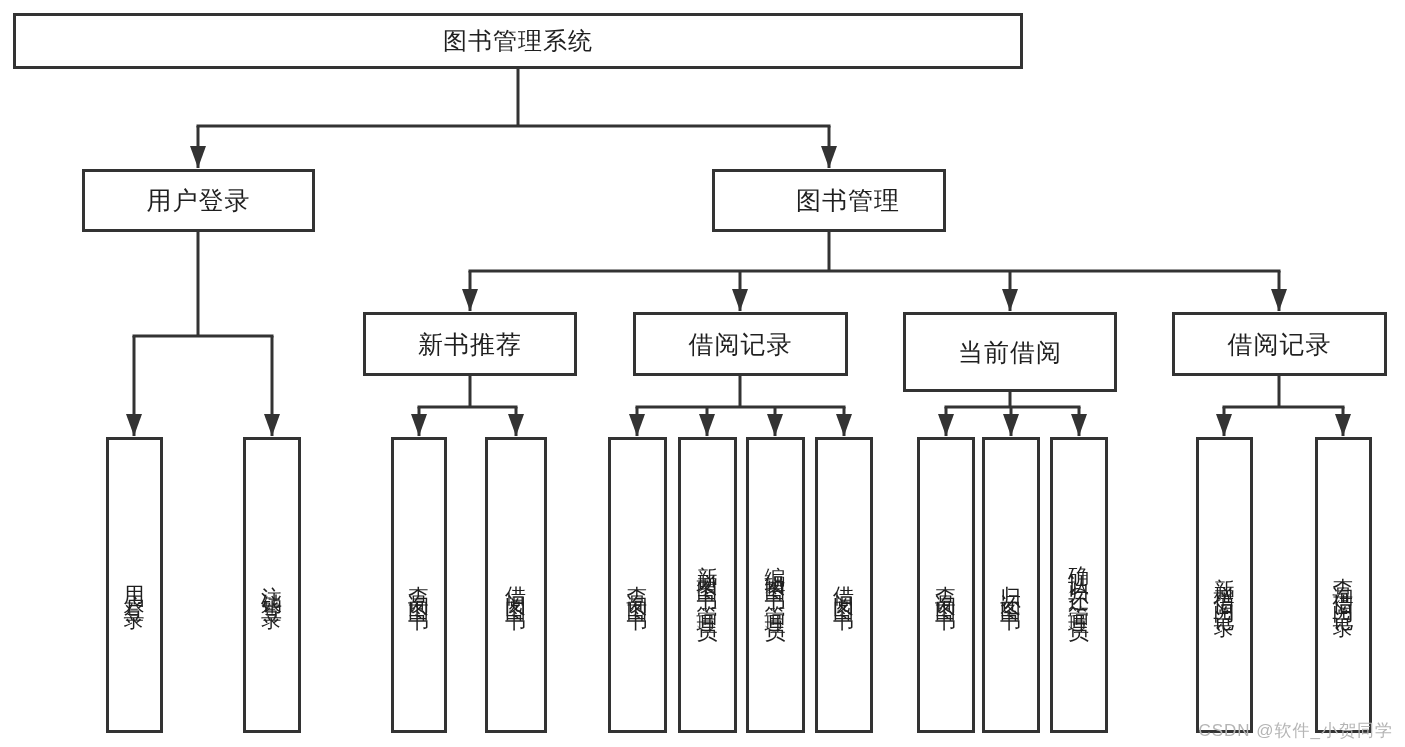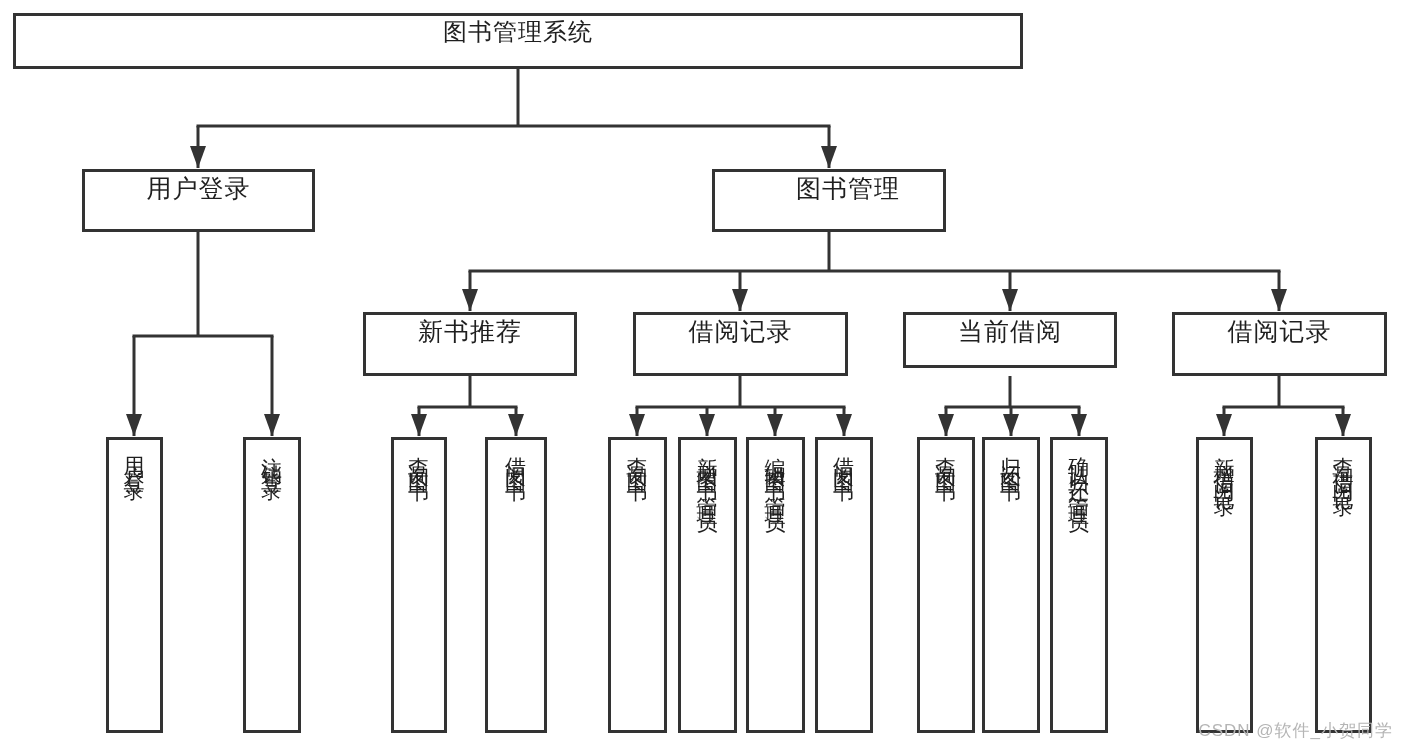--- a/index.html
+++ b/index.html
@@ -4,33 +4,33 @@
 <style>
   html,body{margin:0;padding:0;background:#fff;}
   .stage{
     position:relative;width:1405px;height:747px;background:var(--background,#fff);
     font-family:"Liberation Sans",sans-serif;overflow:hidden;
   }
   .connectors{position:absolute;left:0;top:0;width:1405px;height:747px;}
   .node{
     position:absolute;box-sizing:border-box;background:#fff;
     border:3px solid var(--line,#333);color:var(--text,#1f1f1f);
-    display:flex;justify-content:center;
+    display:flex;align-items:center;justify-content:center;
   }
   .h{font-size:25px;letter-spacing:1px;white-space:nowrap;}
   .root-node{font-size:24px;}
   .v{font-size:21px;}
   .v .vt{writing-mode:vertical-rl;text-orientation:mixed;letter-spacing:8px;line-height:1;}
   
   .n-root{left:13px;top:13px;width:1010px;height:56px;}
   .n-user-login{left:82px;top:169px;width:233px;height:63px;}
   .n-book-mgmt{left:712px;top:169px;width:234px;height:63px;padding-left:38px;}
   .n-new-book{left:363px;top:312px;width:214px;height:64px;}
   .n-book-borrow{left:633px;top:312px;width:215px;height:64px;}
-  .n-cur-borrow{left:903px;top:312px;width:214px;height:56px;}
+  .n-cur-borrow{left:903px;top:312px;width:214px;height:80px;}
   .n-borrow-rec{left:1172px;top:312px;width:215px;height:64px;}
   .n-a1{left:106px;top:437px;width:57px;height:296px;}
   .n-a2{left:243px;top:437px;width:58px;height:296px;}
   .n-b1{left:391px;top:437px;width:56px;height:296px;}
   .n-b2{left:485px;top:437px;width:62px;height:296px;}
   .n-c1{left:608px;top:437px;width:59px;height:296px;}
   .n-c2{left:678px;top:437px;width:59px;height:296px;}
   .n-c3{left:746px;top:437px;width:59px;height:296px;}
   .n-c4{left:815px;top:437px;width:58px;height:296px;}
   .n-d1{left:917px;top:437px;width:58px;height:296px;}

